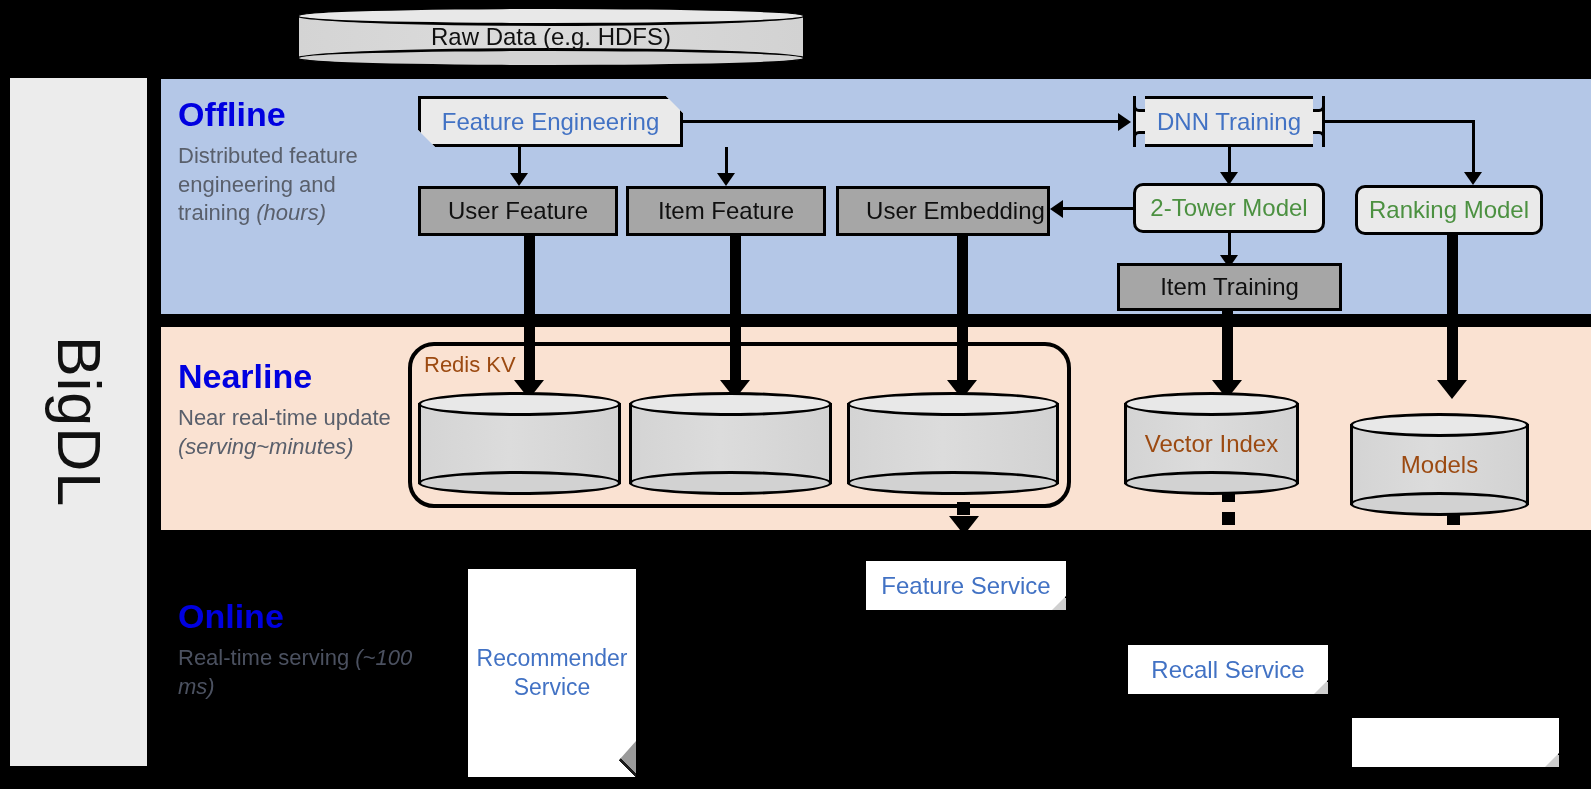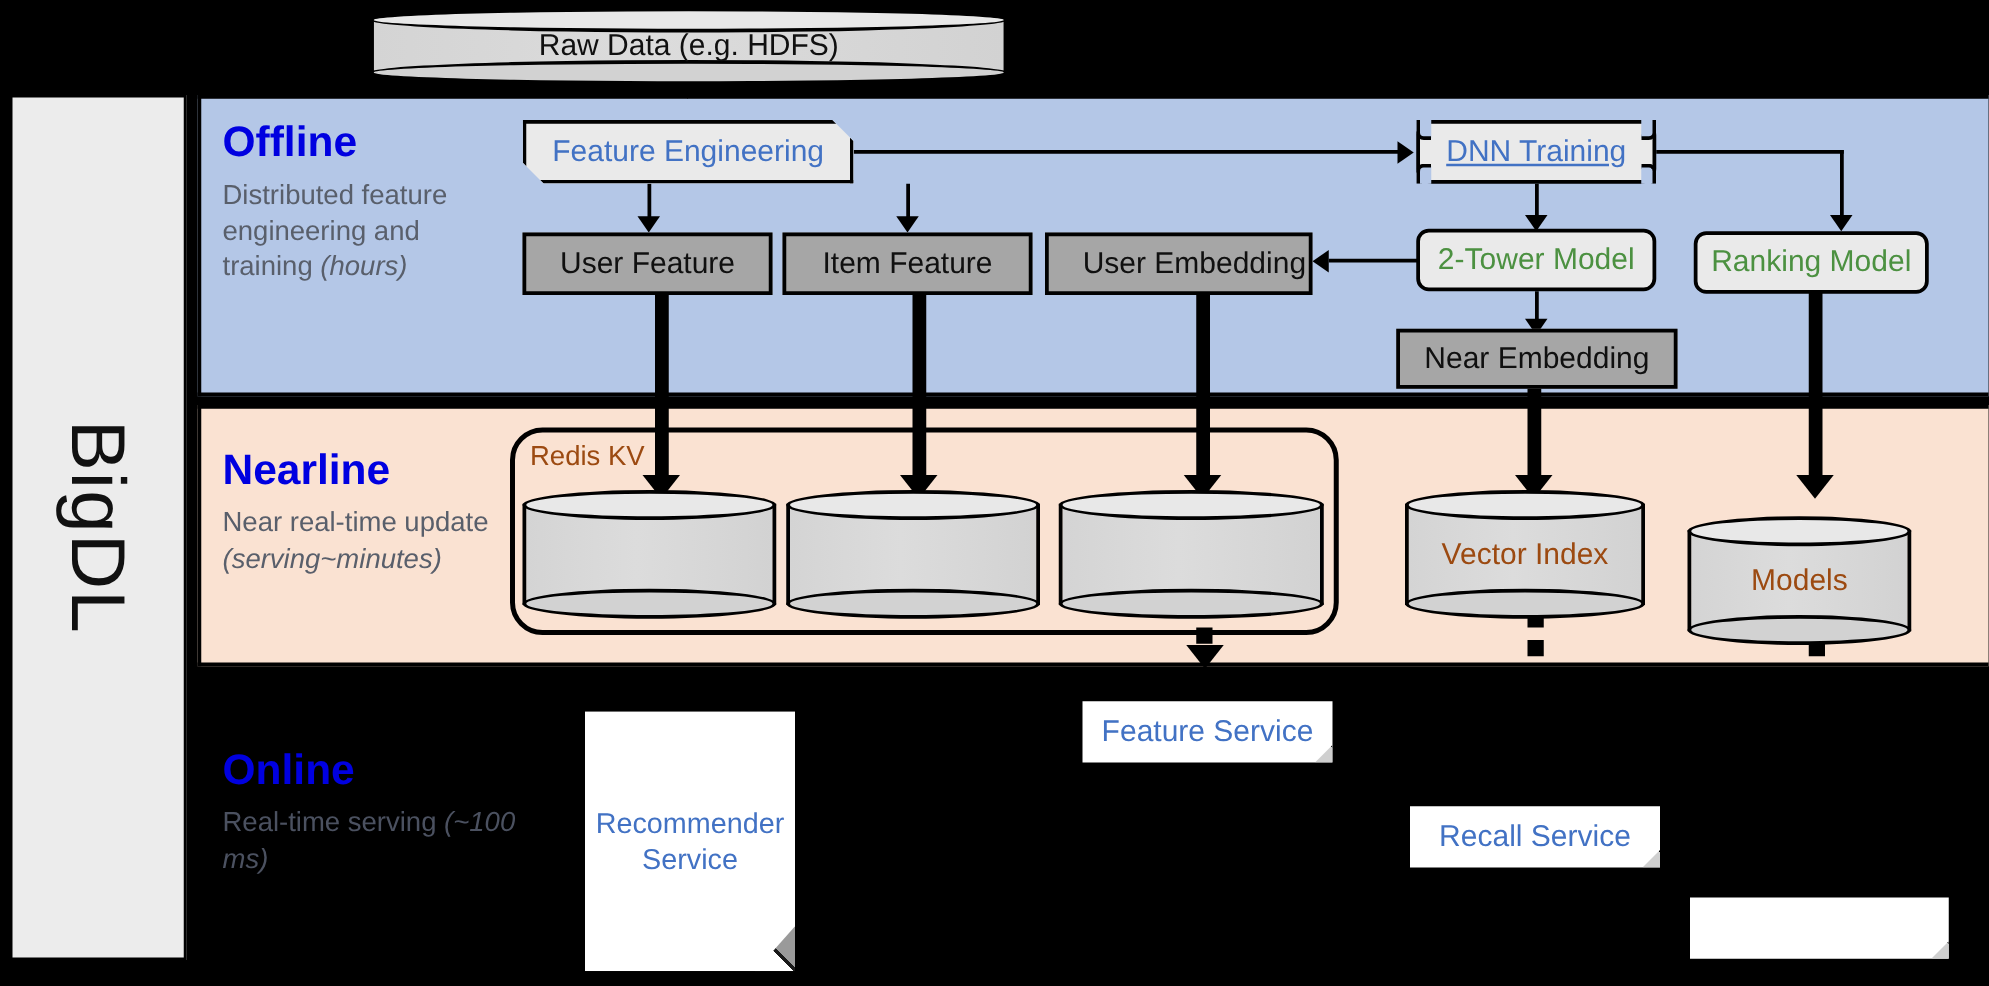--- a/index.html
+++ b/index.html
@@ -199,21 +199,21 @@
     <div class="cyl-label">Raw Data (e.g. HDFS)</div>
   </div>
 
   <div class="ln ln-v" style="left:549px;top:64px;height:14px;"></div>
   <div class="arrow-down fat" style="left:535px;top:60px;"></div>
 
   <div class="node flag-box" id="feature-engineering" style="left:418px;top:96px;width:265px;height:51px;">
     <span>Feature Engineering</span>
   </div>
 
-  <div class="node bracket-box" id="dnn-training" style="left:1133px;top:96px;width:192px;height:51px;text-decoration:underline;">
+  <div class="node bracket-box" id="dnn-training" style="left:1133px;top:96px;width:192px;height:51px;">
     <span class="nub tl"></span>
     <span class="nub bl"></span>
     <span class="nub tr"></span>
     <span class="nub br"></span>
     <span>DNN Training</span>
   </div>
 
   <div class="ln ln-h" style="left:683px;top:120px;width:437px;"></div>
   <div class="arrow-right" style="left:1118px;top:113px;"></div>
 
@@ -246,21 +246,21 @@
     <span>Ranking Model</span>
   </div>
 
   <div class="ln ln-h" style="left:1063px;top:207px;width:72px;"></div>
   <div class="arrow-left" style="left:1050px;top:200px;"></div>
 
   <div class="ln ln-v" style="left:1228px;top:233px;height:27px;"></div>
   <div class="arrow-down" style="left:1220px;top:255px;"></div>
 
   <div class="node grey-box" id="item-embedding" style="left:1117px;top:263px;width:225px;height:48px;">
-    <span>Near Embedding</span>
+    <span>Item Training</span>
   </div>
 
   <div class="ln thick-v" style="left:524px;top:234px;height:152px;"></div>
   <div class="arrow-down fat" style="left:514px;top:380px;"></div>
 
   <div class="ln thick-v" style="left:730px;top:234px;height:152px;"></div>
   <div class="arrow-down fat" style="left:720px;top:380px;"></div>
 
   <div class="ln thick-v" style="left:957px;top:234px;height:152px;"></div>
   <div class="arrow-down fat" style="left:947px;top:380px;"></div>
@@ -286,21 +286,21 @@
     <div class="top"></div>
     <div class="cyl-label"></div>
   </div>
   <div class="cyl" style="left:847px;top:392px;width:212px;height:103px;">
     <div class="body"></div>
     <div class="bottom"></div>
     <div class="top"></div>
     <div class="cyl-label"></div>
   </div>
 
-  <div class="cyl cyl-brown" style="left:1124px;top:392px;width:192px;height:103px;">
+  <div class="cyl cyl-brown" style="left:1124px;top:392px;width:175px;height:103px;">
     <div class="body"></div>
     <div class="bottom"></div>
     <div class="top"></div>
     <div class="cyl-label">Vector Index</div>
   </div>
   <div class="cyl cyl-brown" style="left:1350px;top:413px;width:179px;height:103px;">
     <div class="body"></div>
     <div class="bottom"></div>
     <div class="top"></div>
     <div class="cyl-label">Models</div>

